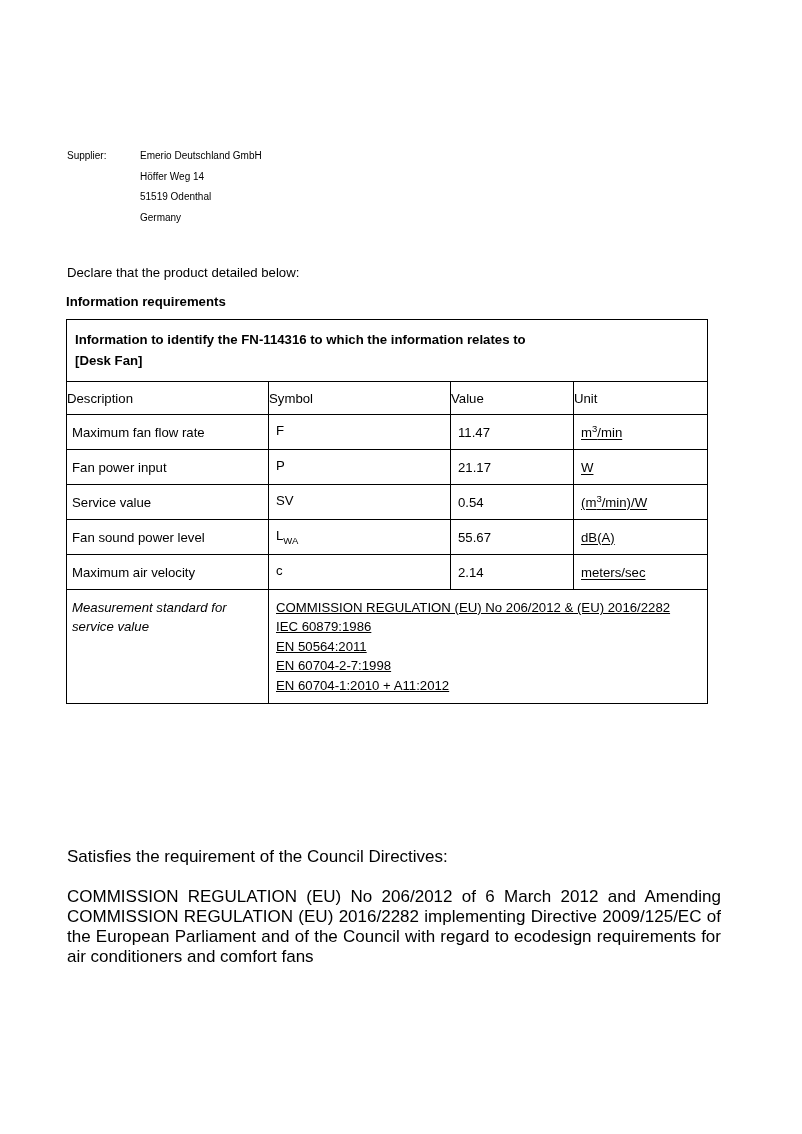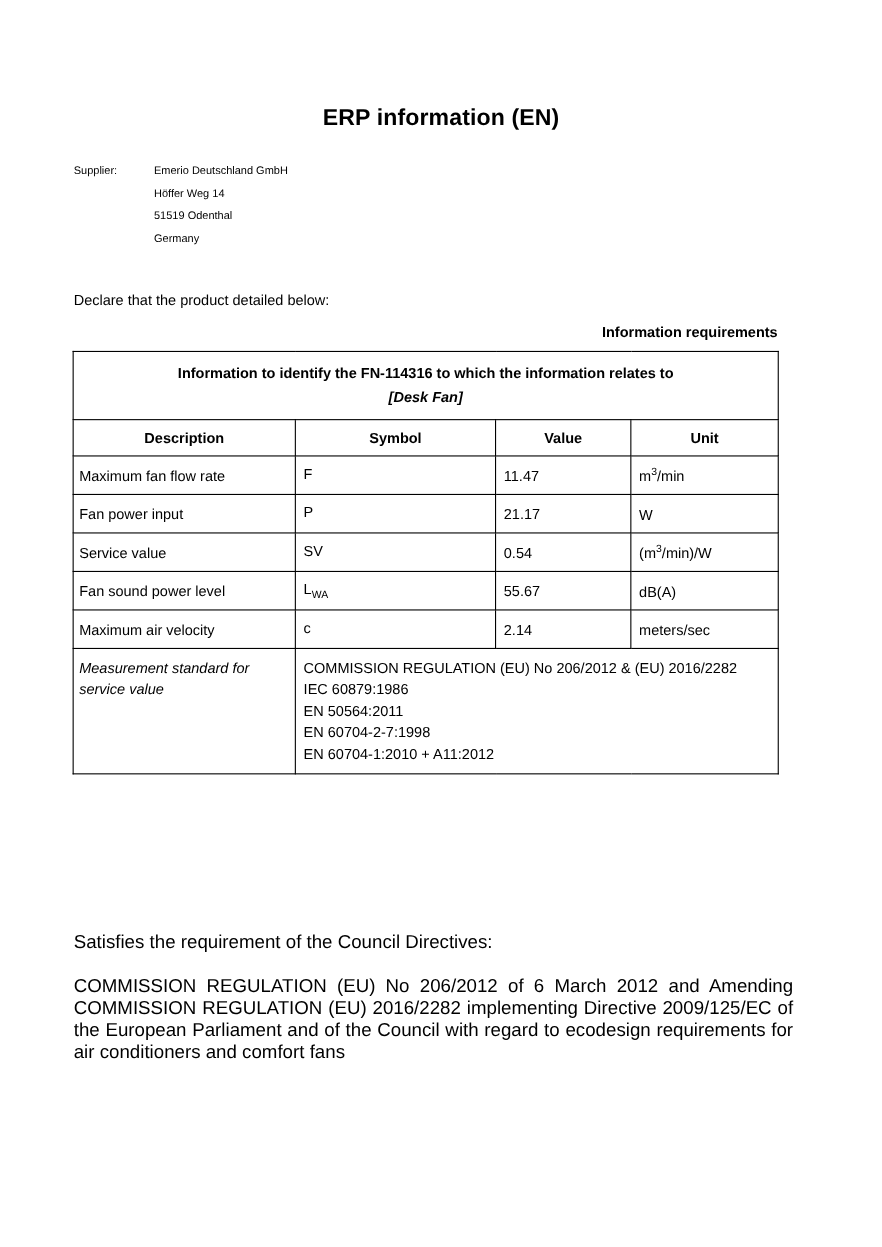--- a/index.html
+++ b/index.html
@@ -51,51 +51,48 @@
     position: absolute;
     left: 67px;
     top: 265px;
     font-size: 13.2px;
   }
   .req-heading {
     position: absolute;
     left: 66px;
     top: 294px;
     width: 641px;
-    text-align: right;
+    text-align: left;
     font-size: 13.2px;
     font-weight: bold;
   }
   table.erp {
     position: absolute;
     left: 66px;
     top: 319px;
     width: 641px;
     border-collapse: collapse;
     table-layout: fixed;
     font-size: 13.2px;
   }
   table.erp td {
     border: 1px solid #000000;
     padding: 0;
     vertical-align: middle;
   }
   .ident-cell {
-    text-align: center;
     font-weight: bold;
     padding: 9px 8px 10px 8px !important;
     line-height: 21px;
   }
   .ident-sub {
-    font-style: italic;
     font-weight: bold;
   }
   .colhead {
-    text-align: center;
-    font-weight: bold;
+    font-weight: normal;
     height: 32px;
   }
   .c-desc { width: 202px; }
   .c-sym  { width: 182px; }
   .c-val  { width: 123px; }
   .c-unit { width: 134px; }
 
   .data-row td {
     height: 34px;
   }
@@ -121,21 +118,21 @@
   .contact-left {
     vertical-align: top !important;
     padding: 10px 6px 8px 5px !important;
     line-height: 25px;
   }
   .contact-right {
     vertical-align: top !important;
     padding: 10px 6px 10px 20px !important;
     line-height: 19.6px;
   }
-  .nowrap { white-space: nowrap; }
+  .nowrap { white-space: nowrap; text-decoration: underline; }
 
   .footer-area {
     position: absolute;
     left: 67px;
     top: 847px;
     width: 654px;
     font-size: 17px;
   }
   .satisfies {
     margin: 0;
@@ -149,21 +146,20 @@
   .gap-1 { height: 21px; }
   .gap-2 { height: 47px; }
   sub { font-size: 0.72em; }
   sup { font-size: 0.72em; }
 </style>
 </head>
 <body>
 
 <div class="page">
 
-  <div class="doc-title">ERP information (EN)</div>
 
   <div class="supplier-block">
     <div class="supplier-row">
       <div class="supplier-label">Supplier:</div>
       <div class="supplier-addr">
         <div>Emerio Deutschland GmbH</div>
         <div>Höffer Weg 14</div>
         <div>51519 Odenthal</div>
         <div>Germany</div>
       </div>

